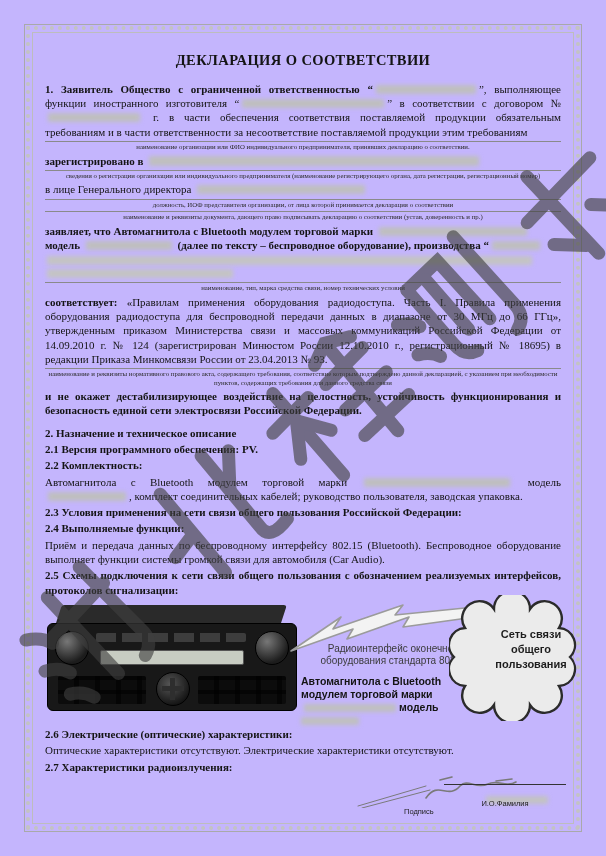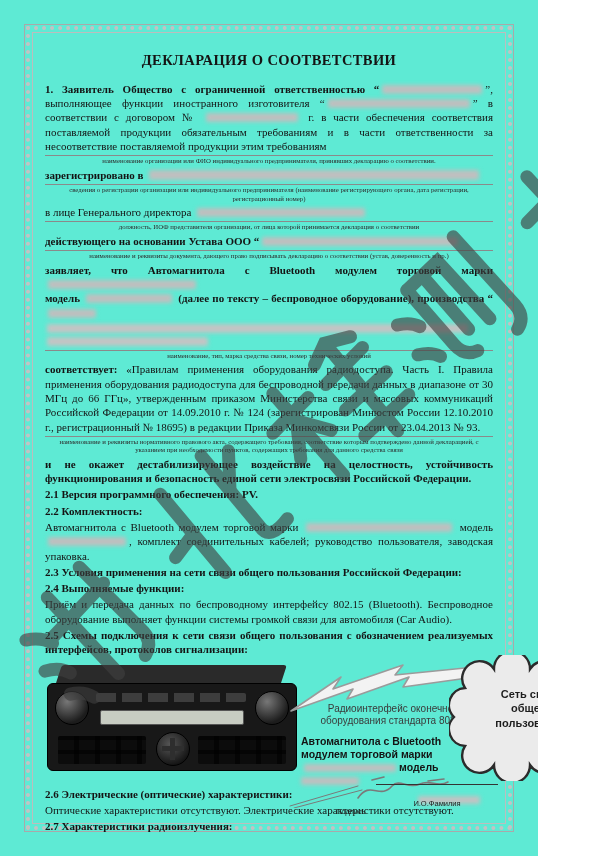--- a/index.html
+++ b/index.html
@@ -1,16 +1,16 @@
 <!DOCTYPE html>
 <html><head>
 <meta charset="utf-8">
 <style>
   html,body{margin:0;padding:0;background:#ffffff;}
-  .page{position:relative;width:538px;height:856px;background:#5eead4;overflow:hidden;
+  .page{position:relative;width:606px;height:856px;background:#c4b5fd;overflow:hidden;
         font-family:"Liberation Serif","DejaVu Serif",serif;color:#141414;}
   
   .frame-outer{position:absolute;inset:24px;border:1px solid #a9a9a9;}
   .frame-deco{position:absolute;inset:26px;border:4px dotted #c3c3c3;}
   .frame-inner{position:absolute;inset:32px;border:1px solid #bdbdbd;}
   .content{position:absolute;inset:33px;padding:8px 12px 6px;font-size:11px;line-height:1.3;}
   .title{text-align:center;font-weight:bold;font-size:14.5px;letter-spacing:.4px;margin:10px 0 12px;}
   p,.line{margin:2px 0;text-align:justify;}
   .cap{border-top:1px solid #8a8a8a;font-size:6.8px;line-height:1.25;text-align:center;
        color:#2b2b2b;margin:2px 0 2px;padding-top:1px;}
@@ -74,35 +74,35 @@
 
     <p><b>1.  Заявитель Общество с ограниченной ответственностью “</b><span class="redact" style="width:100px"></span><span>”, выполняющее функции иностранного изготовителя “</span><span class="redact" style="width:142px"></span><span>” в соответствии с договором № </span><span class="redact" style="width:92px"></span><span> г. в части обеспечения соответствия поставляемой продукции обязательным требованиям и в части ответственности за несоответствие поставляемой продукции этим требованиям</span></p>
     <div class="cap">наименование организации или ФИО индивидуального предпринимателя, принявших декларацию о соответствии.</div>
 
     <div class="line"><b>зарегистрировано в </b><span class="redact" style="width:330px;height:10px"></span></div>
     <div class="cap">сведения о регистрации организации или индивидуального предпринимателя (наименование регистрирующего органа, дата регистрации, регистрационный номер)</div>
 
     <div class="line"><span>в лице Генерального директора </span><span class="redact" style="width:168px"></span></div>
     <div class="cap">должность, ИОФ представителя организации, от лица которой принимается декларация о соответствии</div>
 
-    <div class="line"><b>действующего на основании Устава ООО “</b><span class="redact" style="width:196px"></span></div>
     <div class="cap">наименование и реквизиты документа, дающего право подписывать декларацию о соответствии (устав, доверенность и пр.)</div>
 
     <p><b>заявляет, что Автомагнитола с Bluetooth модулем торговой марки </b><span class="redact" style="width:148px"></span><br>
       <b>модель </b><span class="redact" style="width:86px"></span><b> (далее по тексту – беспроводное оборудование), производства “</b><span class="redact" style="width:48px"></span>
       <span class="redact-line" style="width:94%"></span>
       <span class="redact-line" style="width:36%"></span>
     </p>
     <div class="cap">наименование, тип, марка средства связи, номер технических условий</div>
 
     <p><b>соответствует:</b><span> «Правилам применения оборудования радиодоступа. Часть I. Правила применения оборудования радиодоступа для беспроводной передачи данных в диапазоне от 30 МГц до 66 ГГц», утвержденным приказом Министерства связи и массовых коммуникаций Российской Федерации от 14.09.2010 г. № 124 (зарегистрирован Минюстом России 12.10.2010 г., регистрационный № 18695) в редакции Приказа Минкомсвязи России от 23.04.2013 № 93.</span></p>
     <div class="cap">наименование и реквизиты нормативного правового акта, содержащего требования, соответствие которым подтверждено данной декларацией, с указанием при необходимости пунктов, содержащих требования для данного средства связи</div>
 
     <p><b>и не окажет дестабилизирующее воздействие на целостность, устойчивость функционирования и безопасность единой сети электросвязи Российской Федерации.</b></p>
 
+    <p style="margin-top:8px"><b>2.  Назначение и техническое описание</b></p>
     <div class="line"><b>2.1 Версия программного обеспечения: PV.</b></div>
     <div class="line"><b>2.2 Комплектность:</b></div>
     <p><span>Автомагнитола с Bluetooth модулем торговой марки </span><span class="redact" style="width:146px"></span><span> модель </span><span class="redact" style="width:78px"></span><span>, комплект соединительных кабелей; руководство пользователя, заводская упаковка.</span></p>
     <div class="line"><b>2.3 Условия применения на сети связи общего пользования Российской Федерации:</b></div>
     <div class="line"><b>2.4 Выполняемые функции:</b></div>
     <p>Приём и передача данных по беспроводному интерфейсу 802.15 (Bluetooth). Беспроводное оборудование выполняет функции системы громкой связи для автомобиля (Car Audio).</p>
     <div class="line"><b>2.5 Схемы подключения к сети связи общего пользования с обозначением реализуемых интерфейсов, протоколов сигнализации:</b></div>
 
     <div class="diagram">
       <div class="stereo">

